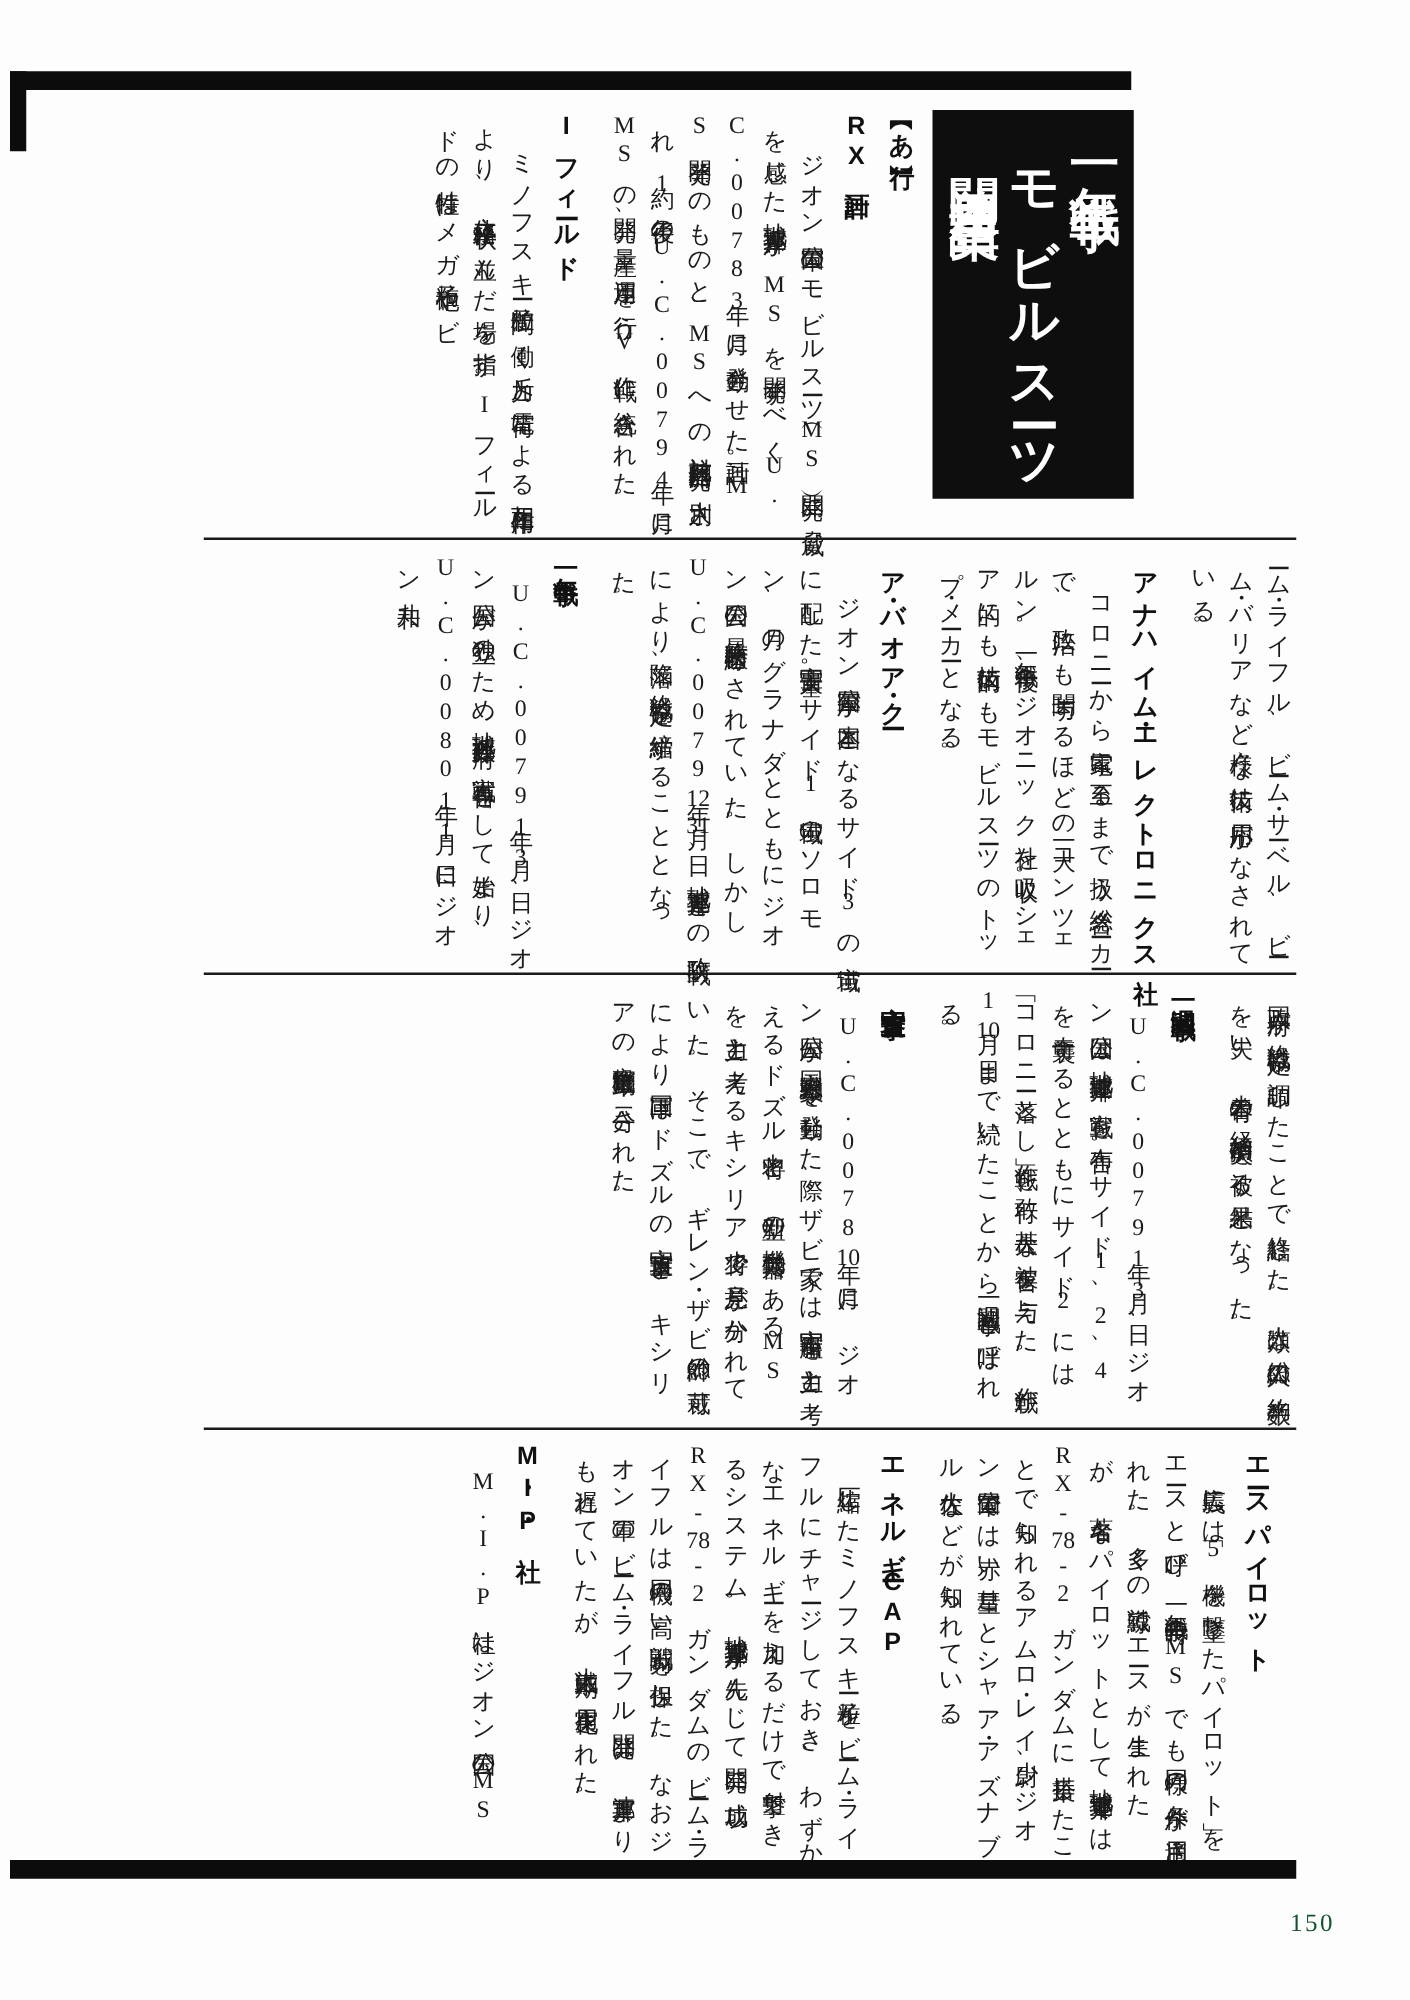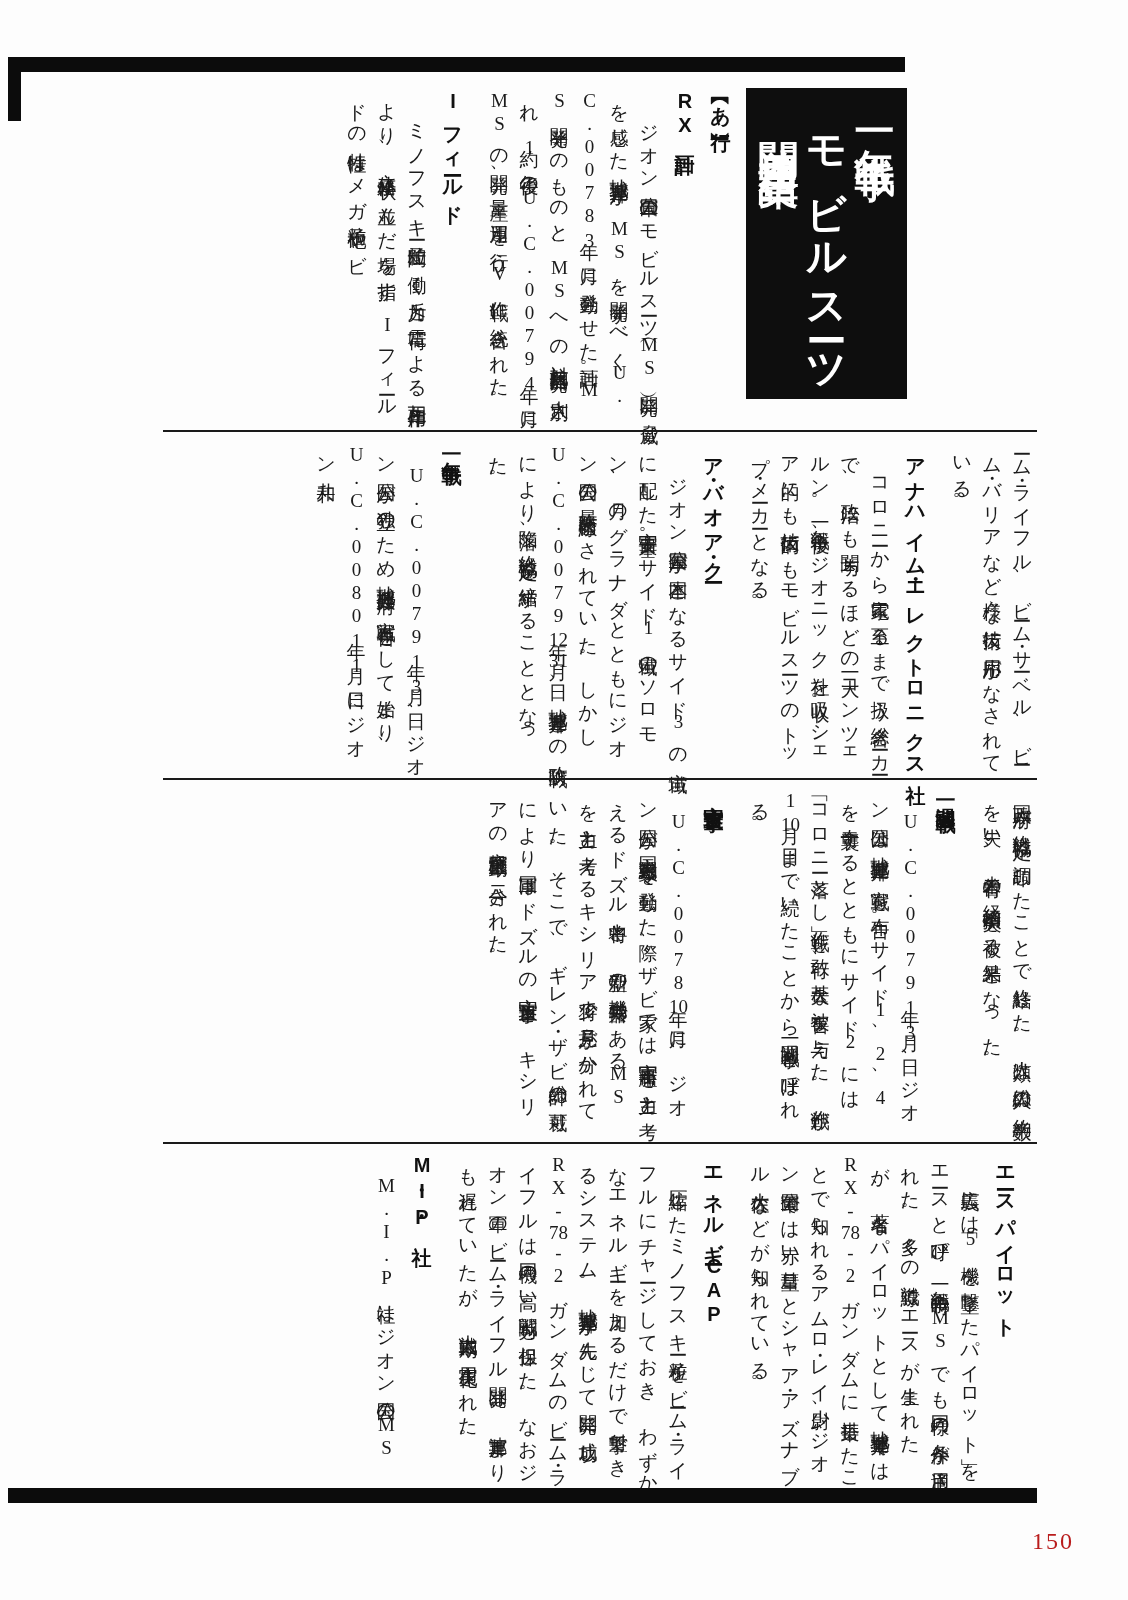--- a/index.html
+++ b/index.html
@@ -42,21 +42,21 @@
   .band h3 {
     font-family:"Liberation Sans", sans-serif; font-weight:bold;
     font-size:20px; line-height:34px; letter-spacing:2px; color:#111111;
   }
   .band h3.head  { margin-block-start:14px; margin-block-end:4px; }
   .band h3.group { margin-block-start:0;    margin-block-end:2px; }
   .band h3.group + h3.head { margin-block-start:2px; }
   .tcy { text-combine-upright:all; letter-spacing:0; }
   .page-number {
     position:absolute; left:1032px; top:1528px;
-    font-size:24px; letter-spacing:2px; color:#b91c1c;
+    font-size:20px; letter-spacing:2px; color:#14532d;
     font-family:"Liberation Serif", serif;
   }
 </style>
 </head>
 <body>
 
 <div class="page">
 
   <div class="top-bar"></div>
   <div class="corner-bar"></div>

